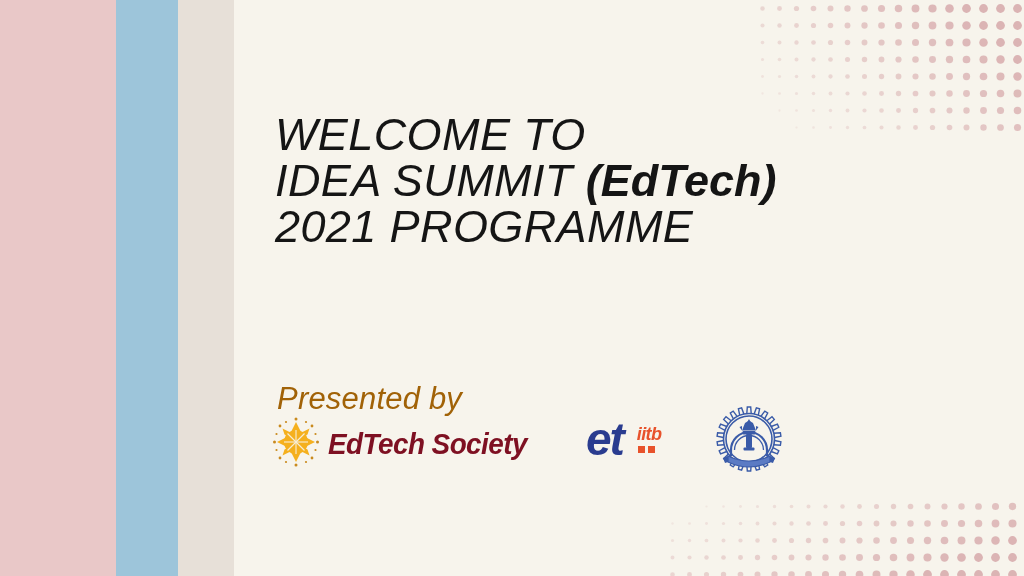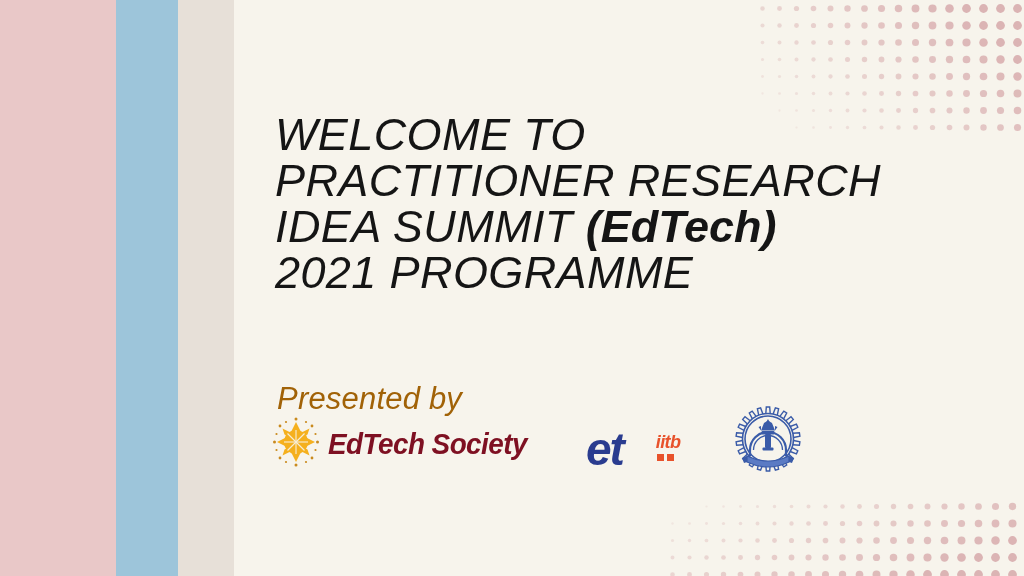--- a/index.html
+++ b/index.html
@@ -99,35 +99,34 @@
     transform: scaleX(0.93);
     transform-origin: left center;
     margin-left: 8px;
     white-space: nowrap;
   }
 
   
   #et-wordmark {
     position: relative;
     display: flex;
-    align-items: flex-end;
+    align-items: flex-start;
     height: 50px;
-    gap: 32px;
   }
   #et-letters {
     font-family: "Liberation Sans", sans-serif;
     font-size: 46px;
     font-weight: 700;
     color: #2A3C8F;
     letter-spacing: -2px;
     line-height: 40px;
   }
   #et-iitb-group {
     position: relative;
-    margin-left: 1px;
+    margin-left: 14px;
     margin-bottom: 2px;
     width: 34px;
     height: 40px;
   }
   #et-iitb {
     position: absolute;
     left: 0;
     top: 6px;
     font-family: "Liberation Sans", sans-serif;
     font-size: 18px;
@@ -387,21 +386,20 @@
         <circle cx="280.5" cy="76.5" r="4.40" fill="#D9AFB0" opacity="0.940"></circle>
         <circle cx="297.5" cy="76.5" r="4.40" fill="#D9AFB0" opacity="0.940"></circle>
         <circle cx="314.5" cy="76.5" r="4.40" fill="#D9AFB0" opacity="0.940"></circle>
         <circle cx="331.5" cy="76.5" r="4.40" fill="#D9AFB0" opacity="0.940"></circle>
         <circle cx="348.5" cy="76.5" r="4.40" fill="#D9AFB0" opacity="0.940"></circle>
       </svg>
   </div>
 
   <div id="title-block">
     <div class="title-line">WELCOME TO</div>
-    <div class="title-line">PRACTITIONER RESEARCH</div>
     <div class="title-line"><span>IDEA SUMMIT </span><span class="em">(EdTech)</span></div>
     <div class="title-line">2021 PROGRAMME</div>
   </div>
 
   <div id="presented-by">Presented by</div>
 
   <div id="logo-row">
 
     <div class="logo" id="logo-edtech">
       <span>

